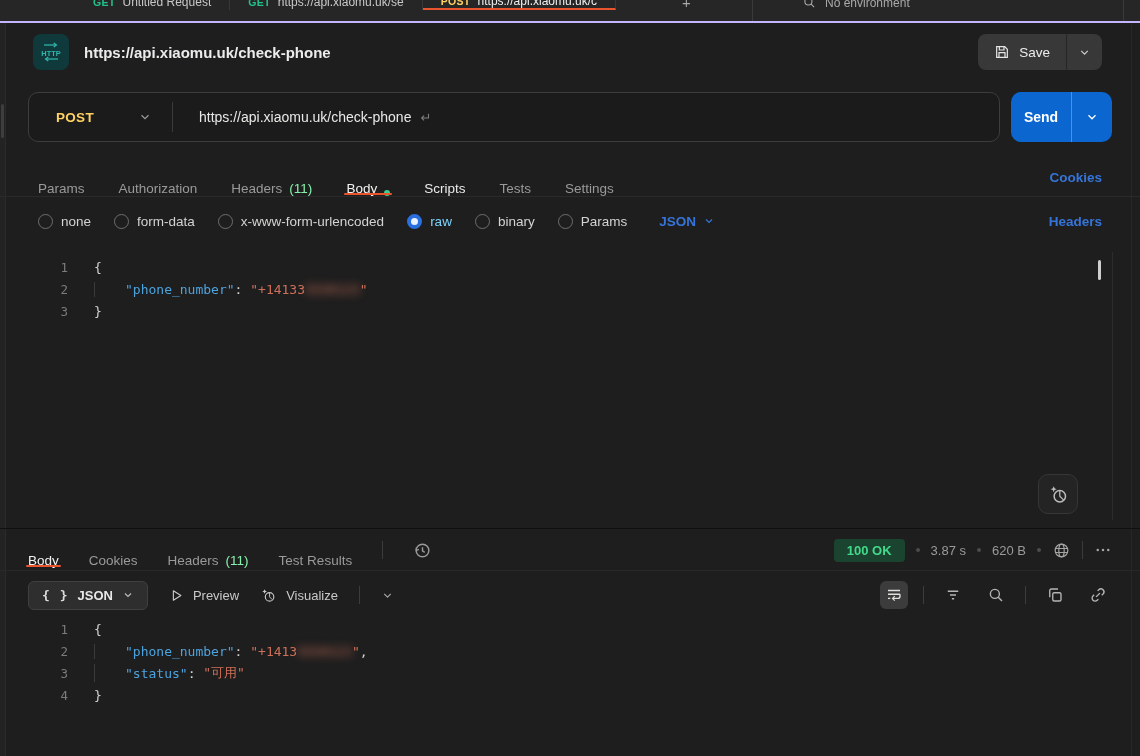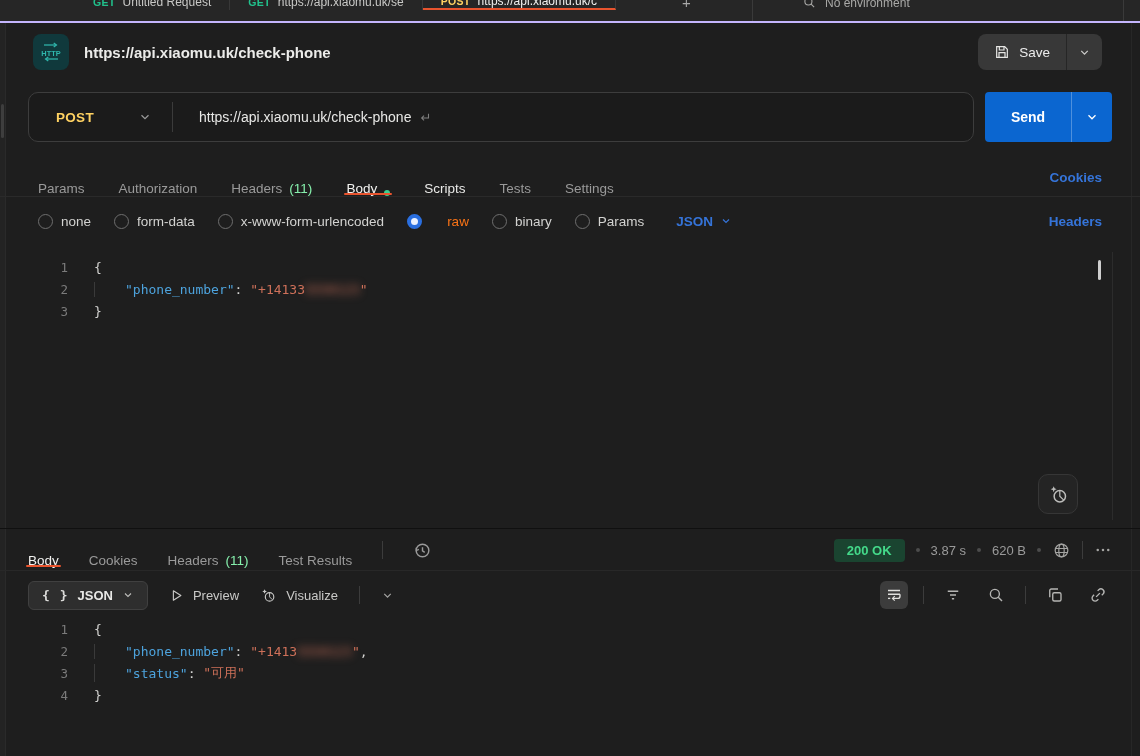--- a/index.html
+++ b/index.html
@@ -27,21 +27,21 @@
   .save-caret { width:36px; background:#383838; border-left:1px solid #262626; border-radius:0 8px 8px 0; display:flex; align-items:center; justify-content:center; }
 
   
   .url-row { position:absolute; top:92px; left:28px; right:28px; height:50px; display:flex; gap:11px; }
   .url-box { flex:1; border:1px solid #3d3d3d; border-radius:10px; background:#1b1b1b; display:flex; align-items:center; }
   .method-label { padding-left:27px; color:#ffd262; font-weight:700; font-size:13.5px; letter-spacing:.3px; }
   .method-caret { margin-left:44px; display:flex; }
   .url-vline { width:1px; height:30px; background:#3b3b3b; margin-left:20px; }
   .url-text { margin-left:26px; font-size:14px; color:#e8e8e6; }
   .return-symbol { margin-left:9px; color:#7d7d7d; font-size:13px; }
-  .send-btn { width:127px; border-radius:4px; background:#0b66d0; display:flex; overflow:hidden; flex:none; }
+  .send-btn { width:101px; border-radius:10px; background:#0b66d0; display:flex; overflow:hidden; flex:none; }
   .send-main { flex:1; display:flex; align-items:center; justify-content:center; color:#fff; font-size:14px; font-weight:700; }
   .send-caret { width:41px; border-left:1px solid rgba(255,255,255,.28); display:flex; align-items:center; justify-content:center; }
 
   
   .req-tabs { position:absolute; top:158px; left:38px; right:38px; height:38px; display:flex; align-items:center; gap:34px; font-size:13.5px; color:#9a9a9a; }
   .rtab { position:relative; display:flex; align-items:flex-end; gap:7px; height:100%; cursor:default; white-space:nowrap; }
   .rtab .count { color:#86efac; }
   .rtab.active { color:#f2f2f0; }
   .rtab.bright { color:#e9e9e7; }
   .rtab .dot { width:6px; height:6px; border-radius:50%; background:#3ecf8e; }
@@ -226,21 +226,21 @@
         <label class="radio-opt">
           <span class="radio"></span>
           <span>form-data</span>
         </label>
         <label class="radio-opt">
           <span class="radio"></span>
           <span>x-www-form-urlencoded</span>
         </label>
         <label class="radio-opt">
           <span class="radio on"></span>
-          <span style="color: #f97316; margin-left: 17px;">raw</span>
+          <span style="color: #7dd3fc;">raw</span>
         </label>
         <label class="radio-opt">
           <span class="radio"></span>
           <span>binary</span>
         </label>
         <label class="radio-opt">
           <span class="radio"></span>
           <span>Params</span>
         </label>
       </div>
@@ -295,21 +295,21 @@
           <span class="lbl">Test Results</span>
         </div>
       </div>
     <span class="vline"></span>
     <svg class="ic" width="19" height="19" viewBox="0 0 24 24" fill="none" stroke="#9a9a9a" stroke-width="1.8">
         <circle cx="12" cy="12" r="8"></circle>
         <path d="M12 8v4.5l2.8 1.8"></path>
         <path d="M4 8.5 4.2 12l3.2-1.4" stroke-width="1.5"></path>
       </svg>
     <div class="status-group">
-      <span class="status-pill">200 OK</span>
+      <span class="status-pill">100 OK</span>
       <span class="sep-dot"></span>
       <span class="meta-text">3.87 s</span>
       <span class="sep-dot"></span>
       <span class="meta-text">620 B</span>
       <span class="sep-dot"></span>
       <svg class="ic" width="19" height="19" viewBox="0 0 24 24" fill="none" stroke="#a5a5a3" stroke-width="1.5">
           <circle cx="12" cy="12" r="8"></circle>
           <ellipse cx="12" cy="12" rx="3.4" ry="8"></ellipse>
           <path d="M4.5 9.5h15M4.5 14.5h15"></path>
         </svg>

